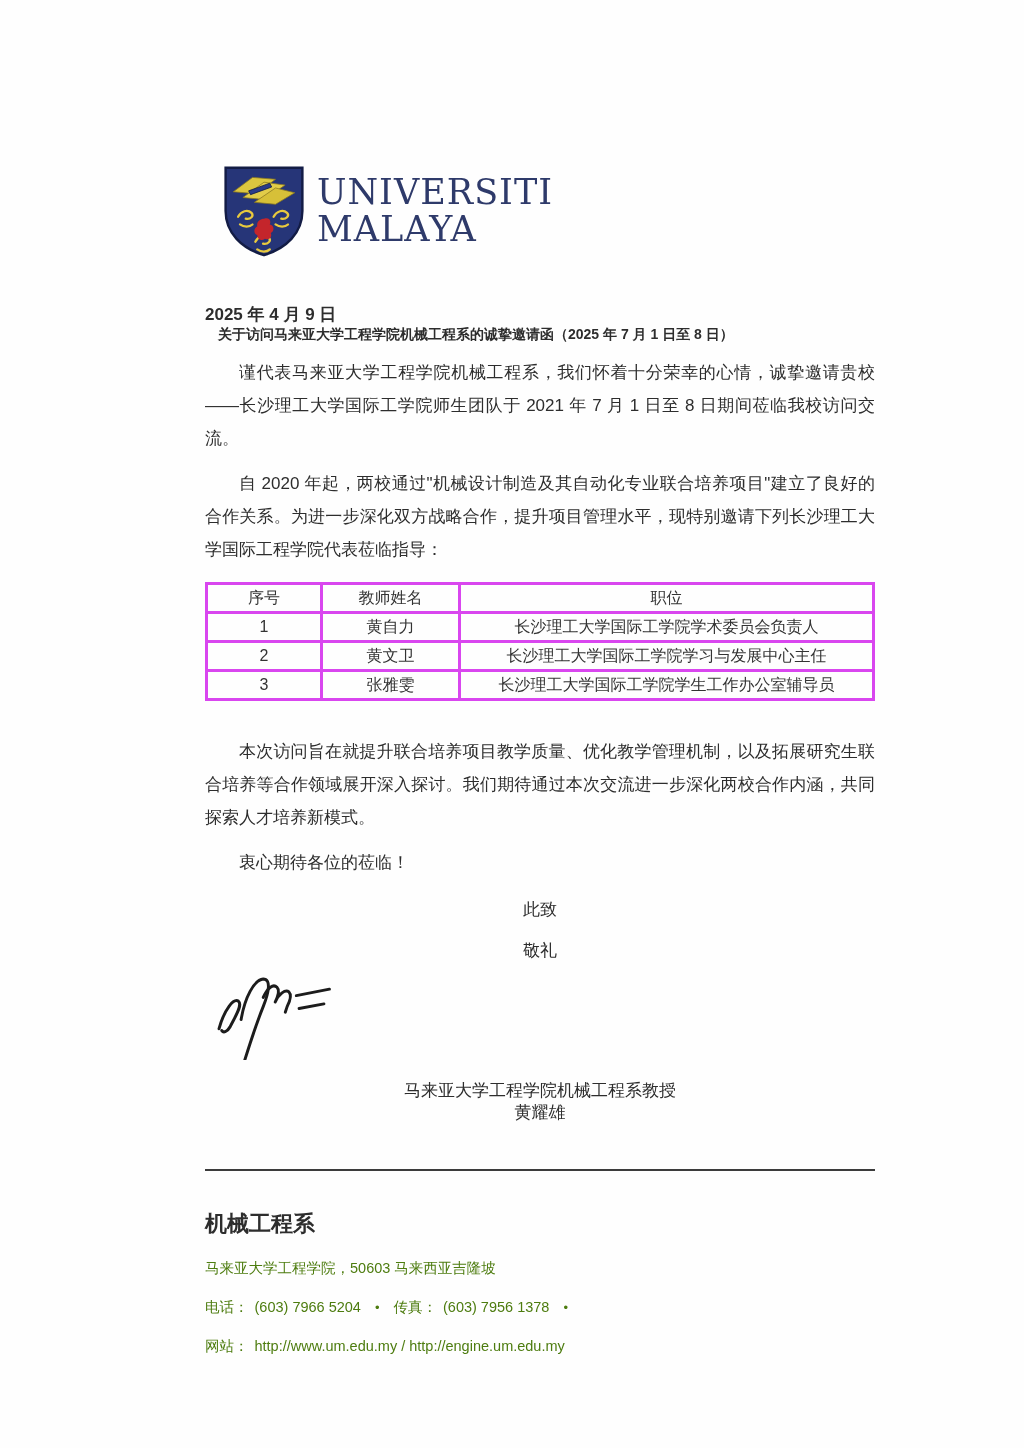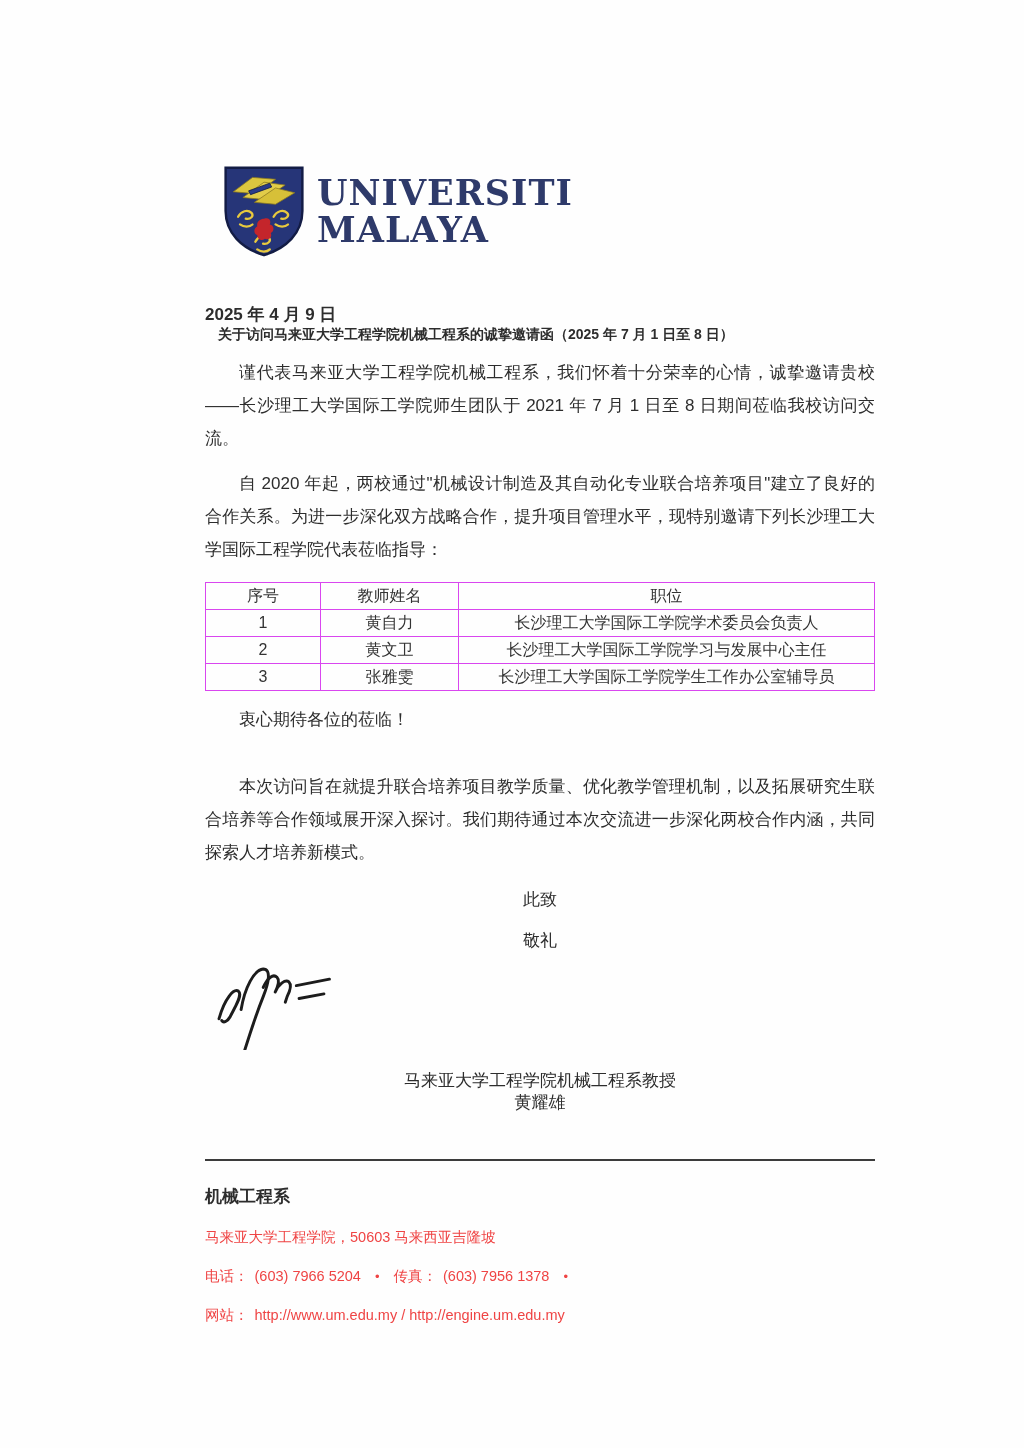--- a/index.html
+++ b/index.html
@@ -19,21 +19,21 @@
   
   .logo-row { display: flex; align-items: center; margin-left: 18px; height: 96px; }
   .crest-svg { width: 82px; height: 96px; flex: 0 0 auto; }
   .logo-text {
     margin-left: 12px;
     font-family: "DejaVu Serif", "Liberation Serif", serif;
     color: #2e3a6a;
     font-size: 35px;
     line-height: 37px;
     letter-spacing: 1px;
-    font-weight: 700;
+    font-weight: 400;
   }
   
   .date      { margin-top: 44px; font-weight: bold; font-size: 17px; }
   .salute    { margin-top: 21px; font-weight: bold; font-size: 17px; }
   .subject   { font-weight: bold; font-size: 14px; padding-left: 13px; }
   .para {
     margin: 12px 0 0 0;
     font-size: 17px;
     line-height: 33px;
     text-indent: 34px;
@@ -45,42 +45,42 @@
   .closing-1 { margin-top: 20px; }
   .closing-2 { margin-top: 19px; }
   
   table.delegates {
     margin-top: 16px;
     border-collapse: collapse;
     width: 670px;
     table-layout: fixed;
   }
   table.delegates th, table.delegates td {
-    border: 1px solid #d946ef;
+    border: 3px solid #d946ef;
     height: 26px;
     font-size: 16px;
     font-weight: normal;
     text-align: center;
     padding: 0 2px;
     color: #333;
   }
   col.c-no   { width: 115px; }
   col.c-name { width: 138px; }
   
   .signature-svg { display: block; margin: 6px 0 0 2px; width: 140px; height: 92px; }
   .signer-name  { margin-top: 0px; }
   .signer-title { margin-top: 20px; }
   
   .footer-rule {
     margin-top: 45px;
     width: 670px;
     border-top: 2px solid #3c3c3c;
   }
-  .dept { margin-top: 24px; font-weight: bold; font-size: 17px; }
-  .footer-line { margin-top: 20px; font-size: 14.5px; color: #ef4444; }
+  .dept { margin-top: 38px; font-weight: bold; font-size: 22px; }
+  .footer-line { margin-top: 20px; font-size: 14.5px; color: #4d7c0f; }
   .footer-line .lbl { margin-right: 6px; }
   .footer-line .bullet { margin: 0 14px; font-size: 13px; }
 </style>
 </head>
 <body>
 
 <div class="page">
 
   <div class="logo-row">
     <svg class="crest-svg" viewBox="0 0 84 100" aria-hidden="true">
@@ -136,22 +136,22 @@
         <td>长沙理工大学国际工学院学习与发展中心主任</td>
       </tr>
       <tr>
         <td>3</td>
         <td>张雅雯</td>
         <td>长沙理工大学国际工学院学生工作办公室辅导员</td>
       </tr>
     </tbody>
   </table>
 
+  <p class="para gap-lg">本次访问旨在就提升联合培养项目教学质量、优化教学管理机制，以及拓展研究生联合培养等合作领域展开深入探讨。我们期待通过本次交流进一步深化两校合作内涵，共同探索人才培养新模式。</p>
   <p class="para no-just">衷心期待各位的莅临！</p>
-  <p class="para gap-lg">本次访问旨在就提升联合培养项目教学质量、优化教学管理机制，以及拓展研究生联合培养等合作领域展开深入探讨。我们期待通过本次交流进一步深化两校合作内涵，共同探索人才培养新模式。</p>
 
   <div class="plain closing-1">此致</div>
   <div class="plain closing-2">敬礼</div>
 
   <svg class="signature-svg" viewBox="0 0 150 100" aria-hidden="true">
     <g stroke="#1c1c1c" stroke-width="3.2" fill="none" stroke-linecap="round" stroke-linejoin="round">
       <path d="M12 66 C18 44 28 33 33 36 C38 40 30 52 24 64 C21 69 17 71 15 68"></path>
       <path d="M36 56 C40 32 50 13 60 12 C69 12 66 27 60 42 C52 62 45 84 40 100"></path>
       <path d="M60 32 C65 21 71 17 75 21 C78 24 76 31 73 37 C77 28 84 23 88 26 C91 29 89 36 86 42 L84 48"></path>
       <path d="M96 30 L132 23"></path>

